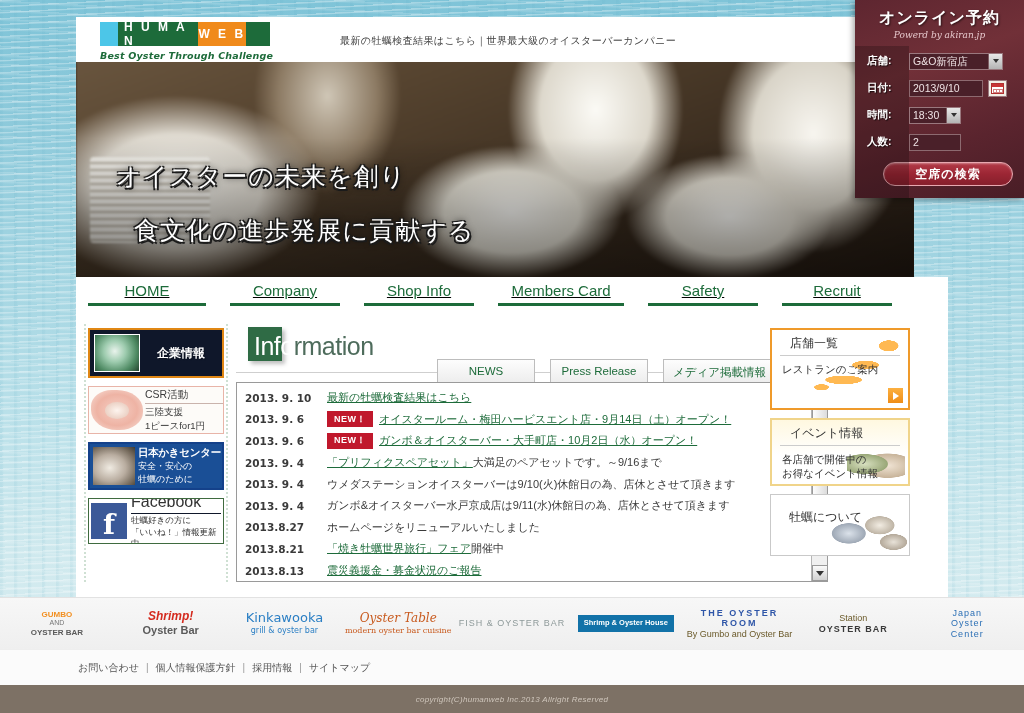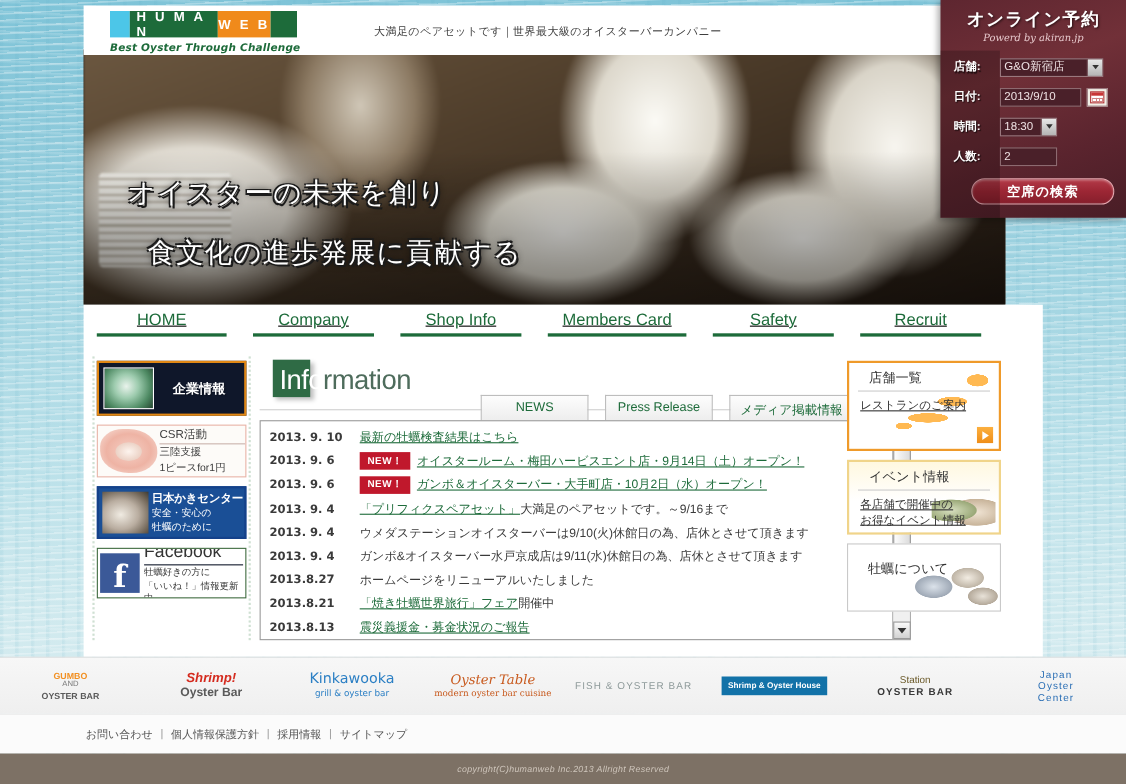--- a/index.html
+++ b/index.html
@@ -14,21 +14,21 @@
     content: ""; position: absolute; inset: 0; pointer-events: none;
     background-image:
       repeating-linear-gradient(177deg, rgba(255,255,255,.30) 0px, rgba(255,255,255,.30) 1px, rgba(255,255,255,0) 2px, rgba(255,255,255,0) 6px),
       repeating-linear-gradient(183deg, rgba(255,255,255,.16) 0px, rgba(255,255,255,.16) 1px, rgba(255,255,255,0) 3px, rgba(255,255,255,0) 9px),
       repeating-linear-gradient(90deg, rgba(90,170,195,.10) 0px, rgba(90,170,195,.10) 2px, rgba(255,255,255,0) 4px, rgba(255,255,255,0) 14px);
   }
   .page { position: absolute; inset: 0; }
 
   
   .header-bar {
-    position: absolute; left: 76px; top: 5px; width: 872px; height: 45px;
+    position: absolute; left: 76px; top: 17px; width: 872px; height: 45px;
     background: #fff; z-index: 6;
   }
   .logo-wrap { position: absolute; left: 24px; top: 5px; }
   .logo-blocks { display: flex; height: 24px; width: 170px; }
   .lb { display: flex; align-items: center; justify-content: center;
         font-weight: bold; font-size: 12px; letter-spacing: 2.5px; color: #fff; }
   .lb-cyan { width: 18px; background: #4cc6e8; }
   .lb-green { flex: 1; background: #1d6b3a; padding-left: 6px; }
   .lb-orange { width: 48px; background: #f08a1b; }
   .lb-green2 { width: 24px; background: #1d6b3a; }
@@ -203,21 +203,21 @@
     background: linear-gradient(90deg,#fdfdfd,#dcdcdc); border: 1px solid #9a9a9a; cursor: pointer; }
 
   
   .rsb { position: absolute; left: 694px; top: 18px; width: 140px; }
   .rbox { width: 140px; position: relative; overflow: hidden; cursor: pointer; margin-bottom: 8px; }
   .r1 { height: 82px; border: 2px solid #ef9a2a; background: #fff; }
   .r2 { height: 68px; border: 2px solid #f0d48a; background: linear-gradient(180deg,#fff8e0 0%,#ffffff 55%); }
   .r3 { height: 62px; border: 1px solid #c9c9c9; background: #fff; }
   .r-title { font-size: 12px; font-weight: normal; color: #333; padding: 5px 0 3px 10px;
              border-bottom: 1px solid #ccc; margin: 0 8px; position: relative; z-index: 2; }
-  .r-sub { font-size: 10.5px; color: #333; padding: 6px 0 0 10px; position: relative; z-index: 2; line-height: 1.35; text-decoration: underline; }
+  .r-sub { font-size: 10.5px; color: #333; padding: 6px 0 0 10px; position: relative; z-index: 2; line-height: 1.35; }
   .jp-map { position: absolute; right: 2px; top: 4px; width: 96px; height: 74px; opacity: .85;
     background:
       radial-gradient(ellipse 16px 9px at 82% 16%, #f6a93b 0%, #f6a93b 60%, transparent 62%),
       radial-gradient(ellipse 22px 7px at 58% 42%, #f6a93b 0%, #f6a93b 60%, transparent 62%),
       radial-gradient(ellipse 30px 7px at 35% 62%, #f6a93b 0%, #f6a93b 60%, transparent 62%),
       radial-gradient(ellipse 12px 5px at 12% 72%, #f6a93b 0%, #f6a93b 60%, transparent 62%);
     filter: contrast(1.1); }
   .arrow-btn { position: absolute; right: 4px; bottom: 4px; width: 17px; height: 17px;
     background: linear-gradient(180deg,#fcb040,#ef8d17); border: 1px solid #fff;
     display: flex; align-items: center; justify-content: center; z-index: 3; }
@@ -276,21 +276,21 @@
   <div class="header-bar">
     <div class="logo-wrap">
       <div class="logo-blocks">
         <div class="lb lb-cyan"></div>
         <div class="lb lb-green">H U M A N</div>
         <div class="lb lb-orange">W E B</div>
         <div class="lb lb-green2"></div>
       </div>
       <div class="logo-tag">Best Oyster Through Challenge</div>
     </div>
-    <div class="header-kanji">大満足のペアセットです｜世界最大級のオイスターバーカンパニー</div>
+    <div class="header-kanji">最新の牡蠣検査結果はこちら｜世界最大級のオイスターバーカンパニー</div>
   </div>
 
   <div class="resv">
     <div class="resv-title">オンライン予約</div>
     <div class="resv-sub">Powerd by akiran.jp</div>
     <div class="resv-form">
 
       <div class="resv-row">
         <span class="resv-lab">店舗:</span>
         <span class="sel-wrap">
@@ -503,20 +503,24 @@
       <div class="bn5">Oyster Table</div>
       <div class="bn5" style="font-size:8px;font-style:normal">modern oyster bar cuisine</div>
     </div>
     <div class="brand">
       <div class="bn6">FISH &amp; OYSTER BAR</div>
     </div>
     <div class="brand">
       <div class="bn7">Shrimp &amp; Oyster House</div>
     </div>
     <div class="brand">
+      <div class="bn8">THE OYSTER ROOM</div>
+      <div class="bn9">By Gumbo and Oyster Bar</div>
+    </div>
+    <div class="brand">
       <div class="bn9">Station</div>
       <div class="bn10">OYSTER BAR</div>
     </div>
     <div class="brand">
       <div class="bn11">Japan</div>
       <div class="bn11">Oyster</div>
       <div class="bn11">Center</div>
     </div>
   </div>
 

